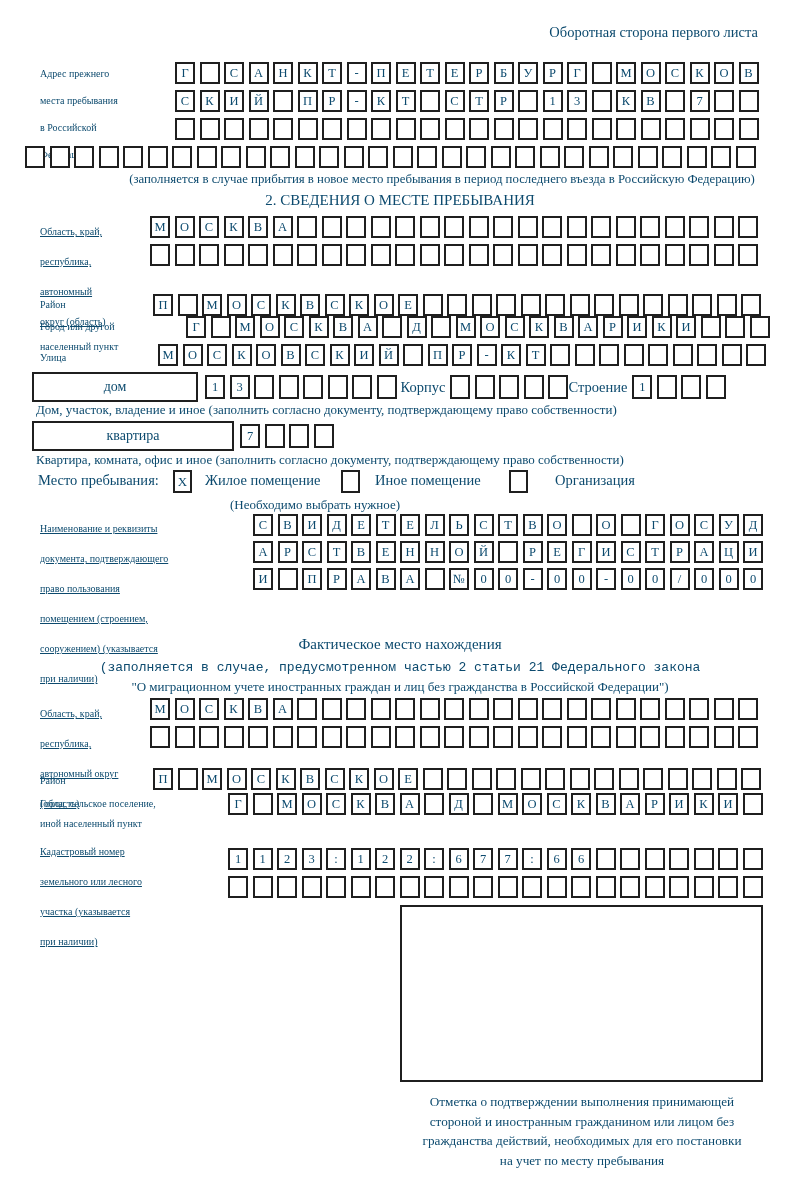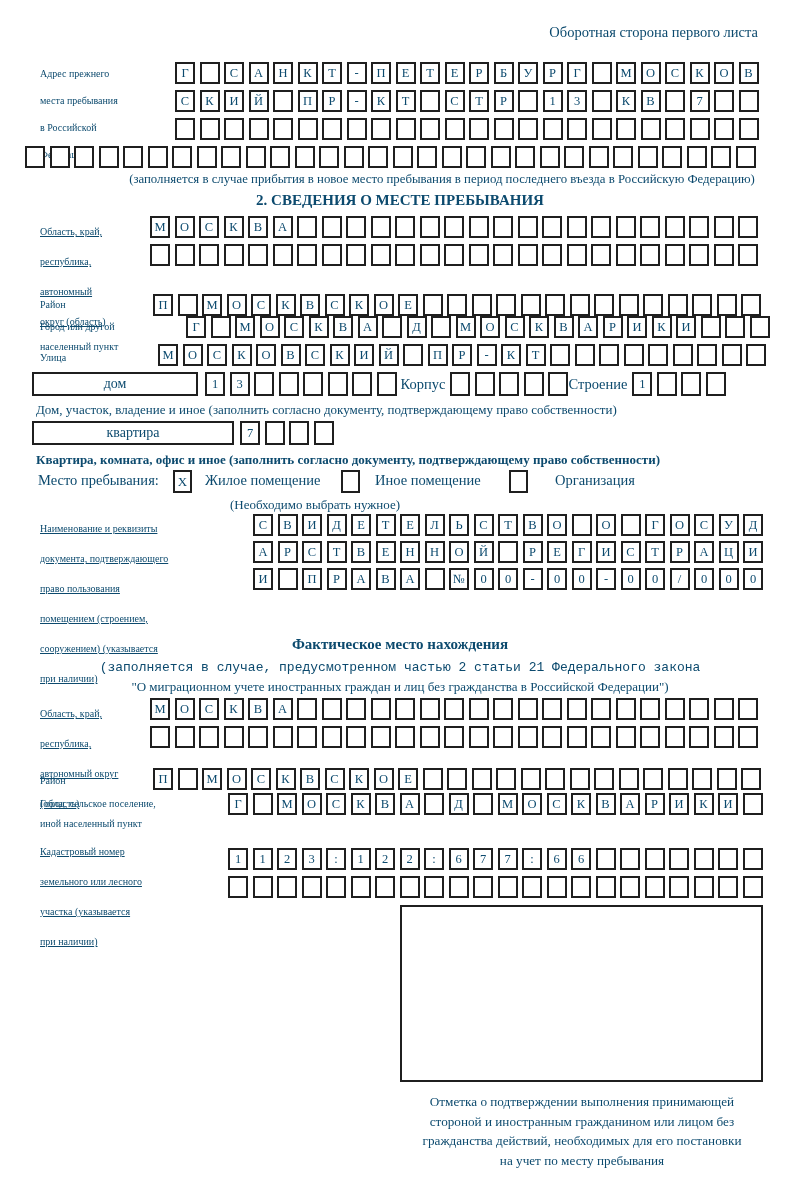--- a/index.html
+++ b/index.html
@@ -4,28 +4,28 @@
 <style>
   html,body{margin:0;padding:0;background:#fff;}
   .page{position:relative;width:800px;height:1180px;background:#fff;overflow:hidden;
         font-family:"Liberation Serif","DejaVu Serif",serif;color:#0c4a6e;}
   .abs{position:absolute;}
   .lbl{position:absolute;font-size:10px;line-height:27px;white-space:pre-line;}
   .lbl-tight{line-height:30px;text-decoration:underline;}
   .lbl-2l{line-height:20px;}
   .note{position:absolute;font-size:12.8px;}
   .center{width:800px;text-align:center;left:0;}
-  .title{position:absolute;font-weight:bold;font-size:15px;}
+  .title{position:absolute;font-weight:normal;font-size:15px;}
   .cellrow{position:absolute;display:flex;gap:4.5px;}
   .cellrow-inline{display:flex;gap:4.5px;}
   .cell{flex:0 0 auto;width:20px;height:22px;border:2px solid #1f1f1f;box-sizing:border-box;
         display:flex;align-items:center;justify-content:center;font-size:12.5px;background:#fff;}
   .row-tall .cell{height:24px;}
   .flexrow{position:absolute;display:flex;align-items:center;}
-  .labelbox{flex:0 0 auto;height:24px;border:2px solid #1f1f1f;box-sizing:border-box;
+  .labelbox{flex:0 0 auto;height:30px;border:2px solid #1f1f1f;box-sizing:border-box;
             display:flex;align-items:center;justify-content:center;font-size:14px;}
   .inline-label{font-size:14.5px;white-space:nowrap;}
   .checkbox{position:absolute;width:19px;height:23px;border:2px solid #1f1f1f;box-sizing:border-box;
             display:flex;align-items:center;justify-content:center;font-size:13px;}
   .stampbox{position:absolute;border:2px solid #1f1f1f;box-sizing:border-box;background:#fff;}
   .caption{position:absolute;font-size:13.2px;line-height:19.5px;text-align:center;}
 </style>
 </head>
 <body>
 
@@ -329,21 +329,21 @@
 
   <div class="flexrow row-tall" style="left:32px;top:421px;">
     <span class="labelbox" style="width:202px;">квартира</span>
     <span class="cellrow-inline" style="margin-left:6px;">
         <span class="cell">7</span>
         <span class="cell"></span>
         <span class="cell"></span>
         <span class="cell"></span>
       </span>
   </div>
-  <div class="note" style="left:36px;top:452px;font-size:13px;font-weight:bold;">Квартира, комната, офис и иное (заполнить согласно документу, подтверждающему право собственности)</div>
+  <div class="note" style="left:36px;top:452px;font-size:13px;">Квартира, комната, офис и иное (заполнить согласно документу, подтверждающему право собственности)</div>
 
   <div class="abs" style="left:38px;top:472px;font-size:14.5px;">Место пребывания:</div>
   <div class="checkbox" style="left:173px;top:470px;">X</div>
   <div class="abs" style="left:205px;top:472px;font-size:14.5px;">Жилое помещение</div>
   <div class="checkbox" style="left:341px;top:470px;"></div>
   <div class="abs" style="left:375px;top:472px;font-size:14.5px;">Иное помещение</div>
   <div class="checkbox" style="left:509px;top:470px;"></div>
   <div class="abs" style="left:555px;top:472px;font-size:14.5px;">Организация</div>
   <div class="note" style="left:230px;top:497px;font-size:13px;">(Необходимо выбрать нужное)</div>
 

